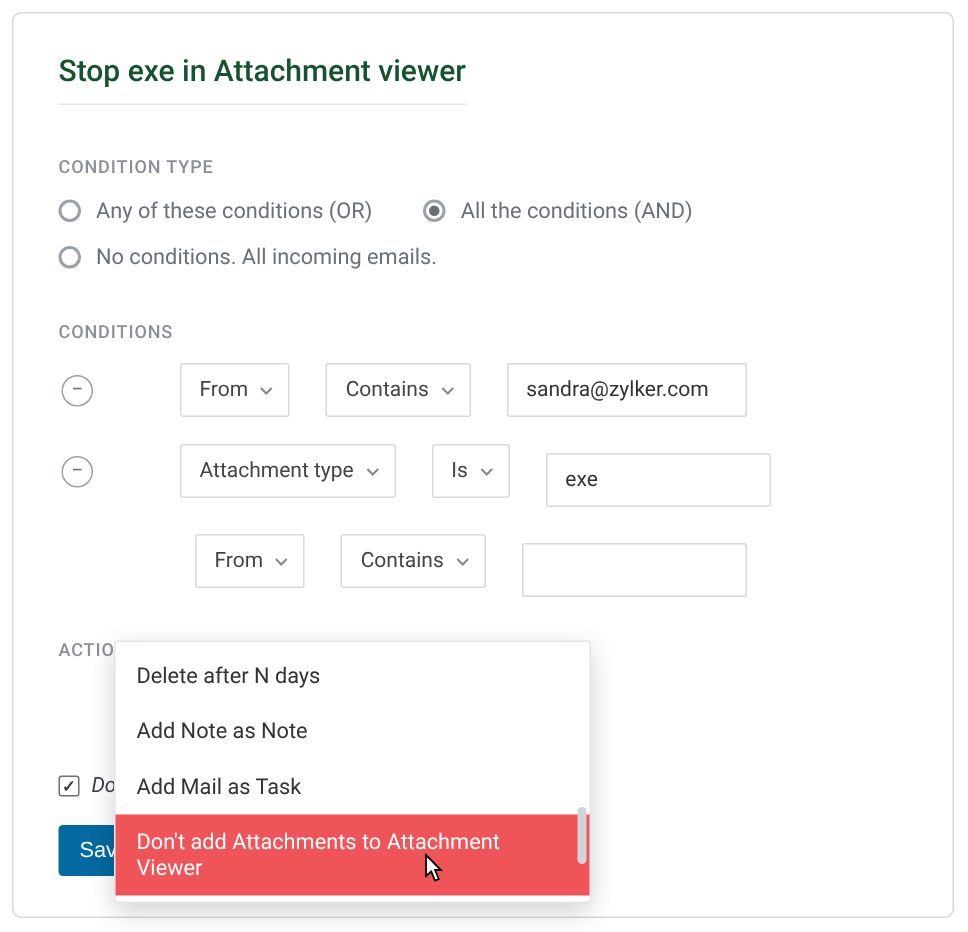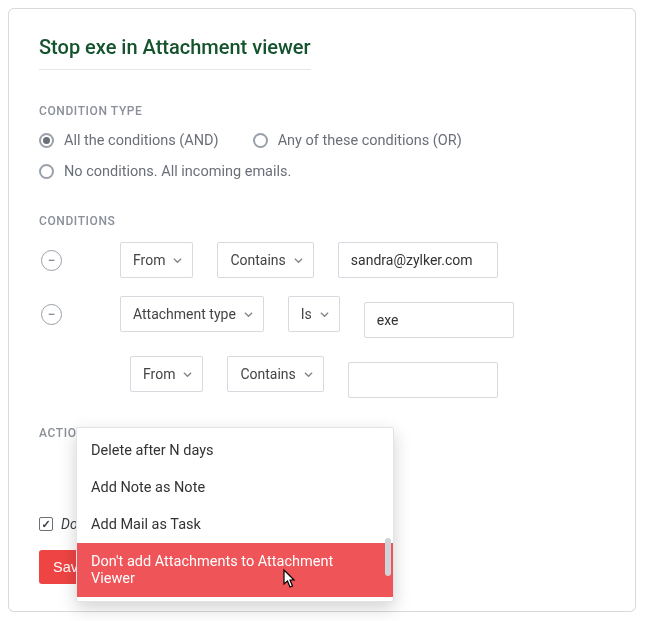--- a/index.html
+++ b/index.html
@@ -100,21 +100,21 @@
     font-style: italic;
   }
   .checkbox-row .box {
     width: 14px; height: 14px; border: 1.5px solid #6a6f78; border-radius: 2px;
     display: inline-flex; align-items:center; justify-content:center;
     font-size: 11px; color:#3a3f47; font-style: normal;
   }
   .checkbox-row .box::after { content:"✓"; font-weight:700; }
   .save-btn {
     margin-top: 18px;
-    background: #ef4444; color: #fff;
+    background: #0369a1; color: #fff;
     border: none; border-radius: 3px;
     padding: 9px 10px 9px 14px; font-size: 14.5px; font-weight: 500;
     cursor: pointer; width: 50px; text-align:left; overflow:hidden;
   }
   .dropdown {
     position: absolute;
     left: 76px; top: 427px;
     width: 318px;
     background: #fff;
     border: 1px solid #e2e4e8;
@@ -147,27 +147,27 @@
 </head>
 <body>
 
 <div class="card">
 
   <div class="title">Stop exe in Attachment viewer</div>
 
   <div class="section-label">CONDITION TYPE</div>
 
   <div class="radio-row">
+    <label class="radio">
+      <span class="dot"></span>
+      <span>Any of these conditions (OR)</span>
+    </label>
     <label class="radio checked">
       <span class="dot"></span>
       <span>All the conditions (AND)</span>
-    </label>
-    <label class="radio">
-      <span class="dot"></span>
-      <span>Any of these conditions (OR)</span>
     </label>
   </div>
   <div class="radio-row single">
     <label class="radio">
       <span class="dot"></span>
       <span>No conditions. All incoming emails.</span>
     </label>
   </div>
 
   <div class="section-label">CONDITIONS</div>

